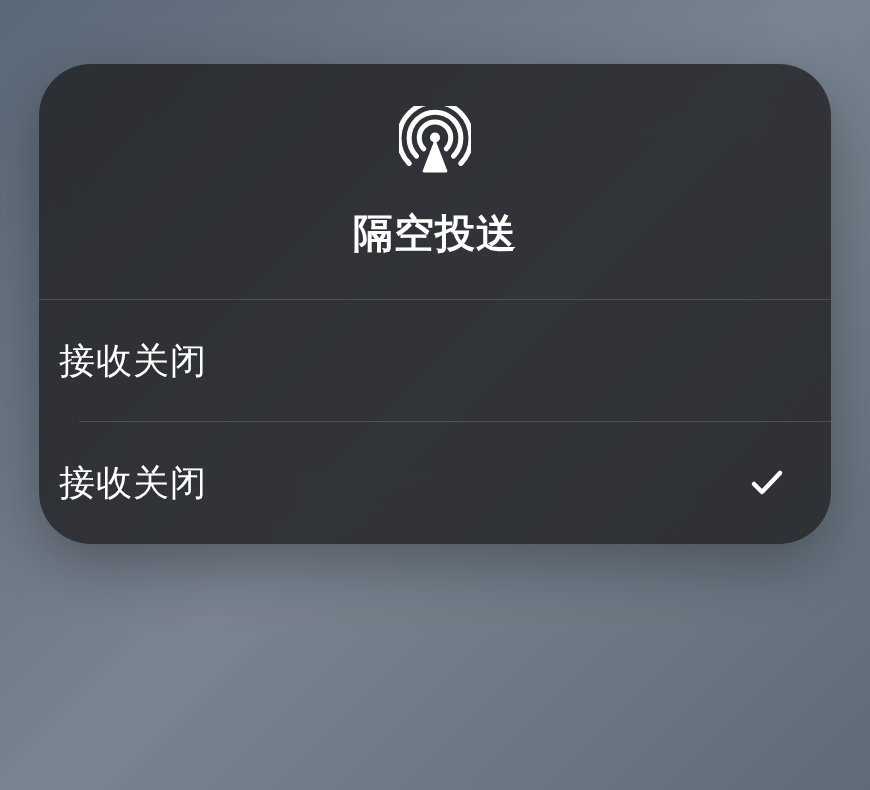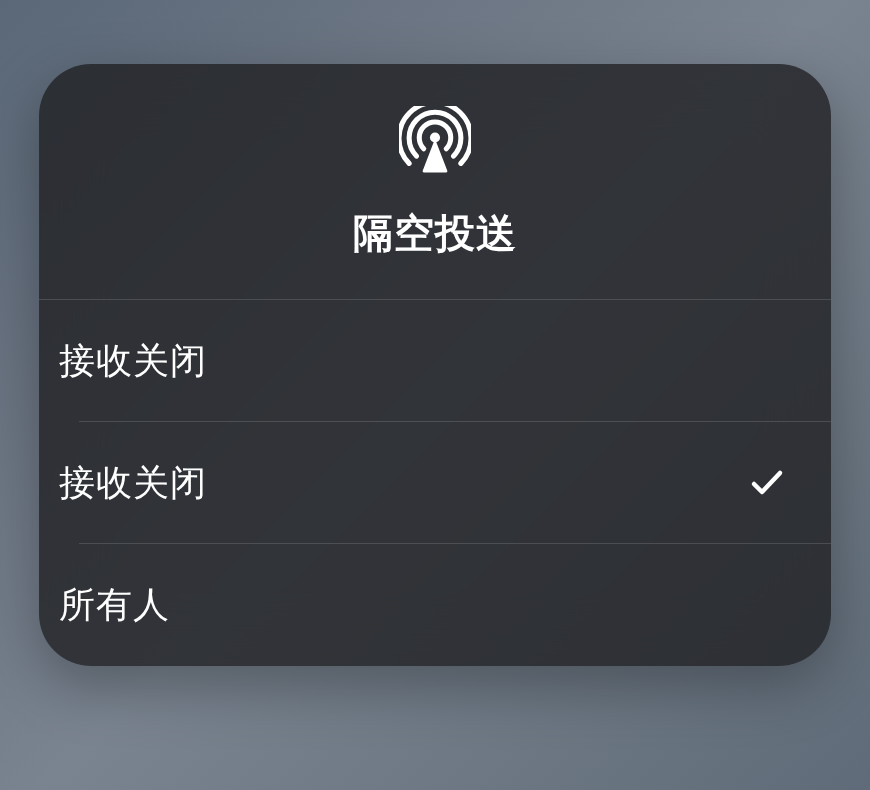--- a/index.html
+++ b/index.html
@@ -129,20 +129,16 @@
 
     <div class="option-row">
       <span class="option-label">接收关闭</span>
       <span class="checkmark visible">
         <svg viewBox="0 0 36 36" fill="none" stroke="#ffffff" stroke-width="4.5" stroke-linecap="round" stroke-linejoin="round">
           <path d="M 5 19 L 13 27 L 31 8"></path>
         </svg>
       </span>
     </div>
 
-    <div class="option-row">
-      <span class="option-label">所有人</span>
-
-    </div>
 
   </div>
 
 </div>
 
 </body></html>

